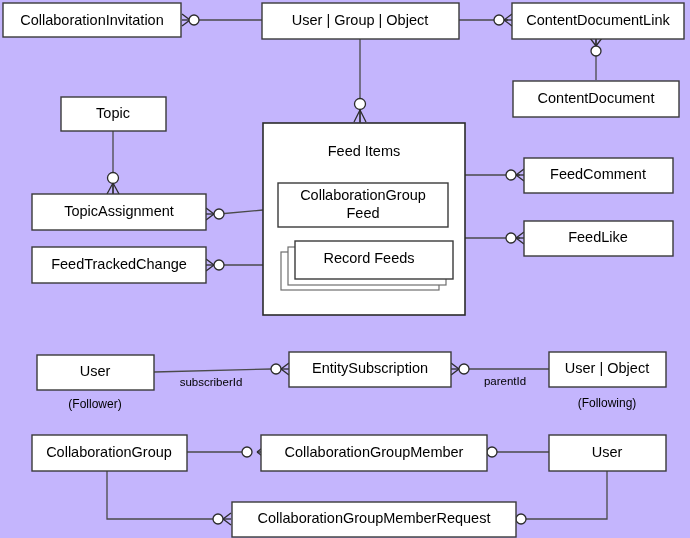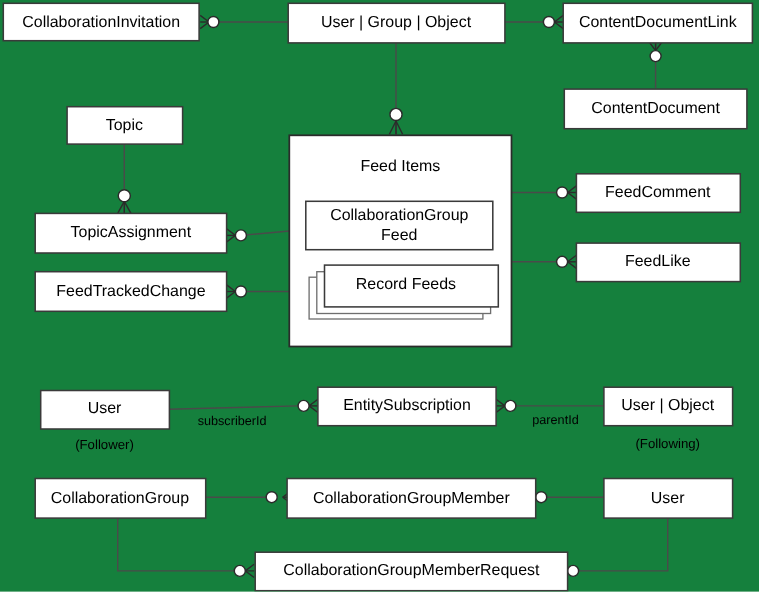--- a/index.html
+++ b/index.html
@@ -7,21 +7,21 @@
     padding: 0;
     background: #ffffff;
   }
   body {
     font-family: "Liberation Sans", sans-serif;
   }
   #diagram-root {
     position: relative;
     width: 690px;
     height: 538px;
-    background: #15803d;
+    background: #c4b5fd;
     overflow: hidden;
   }
   svg#er-canvas {
     display: block;
     width: 690px;
     height: 538px;
   }
   .entity-box {
     fill: #ffffff;
     stroke: #3a3a3a;

